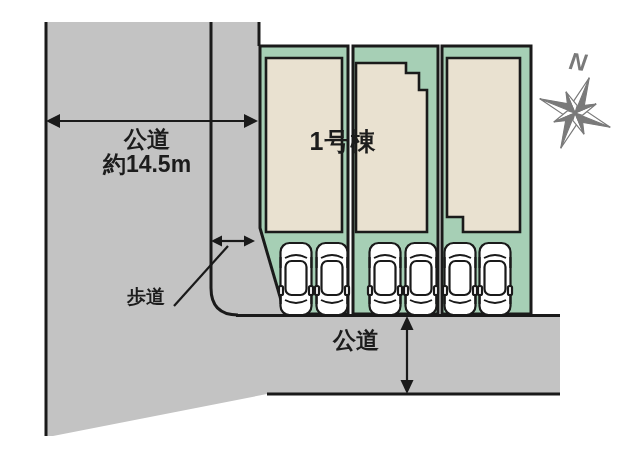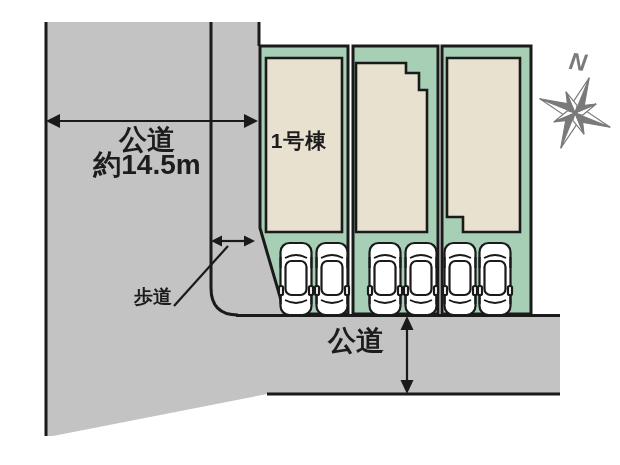--- a/index.html
+++ b/index.html
@@ -24,23 +24,23 @@
   .dim-head{fill:var(--color-line);stroke:none;}
   .car-outline{fill:#ffffff;stroke:var(--color-line);stroke-width:2.2;stroke-linejoin:round;}
   .car-glass{fill:none;stroke:var(--color-line);stroke-width:1.8;}
   .car-wheel{fill:var(--color-line);stroke:none;}
   .rose-dark{fill:var(--color-compass);stroke:var(--color-compass);stroke-width:1.2;}
   .rose-light{fill:#ffffff;stroke:var(--color-compass);stroke-width:1.2;}
   .map-label{
     position:absolute;color:var(--color-text);font-weight:bold;text-align:center;
     white-space:nowrap;pointer-events:none;
   }
-  .road-label{font-size:28px;line-height:25px;}
+  .road-label{font-size:23px;line-height:25px;}
   .sidewalk-label{font-size:19px;line-height:22px;}
-  .unit-label{font-size:21px;line-height:28px;width:80px;top:127px;letter-spacing:1px;}
+  .unit-label{font-size:25px;line-height:28px;width:80px;top:127px;letter-spacing:1px;margin-left:44px;}
   .north-label{
     font-size:24px;font-style:italic;color:var(--color-compass);
     transform:rotate(8deg);width:40px;
   }
 </style>
 </head>
 <body>
 
 <div id="stage">
 
@@ -137,21 +137,21 @@
           <path class="rose-dark" d="M0,0 L-5,-6 L0,-23 Z"></path>
       </g>
     </g>
   </svg>
 
   <div class="map-label road-label" style="left:85px;top:127px;width:124px;">
     <span>公道</span><br>
     <span>約14.5m</span>
   </div>
 
-  <div class="map-label sidewalk-label" style="left:98px;top:286px;width:110px;">
+  <div class="map-label sidewalk-label" style="left:91px;top:286px;width:110px;">
     <span>歩道</span><br>
   </div>
 
   <div class="map-label road-label" style="left:296px;top:328px;width:120px;">
     <span>公道</span><br>
   </div>
 
   <div class="map-label unit-label" style="left:259px;">1号棟</div>
 
   <div class="map-label north-label" style="left:558px;top:48px;">N</div>

